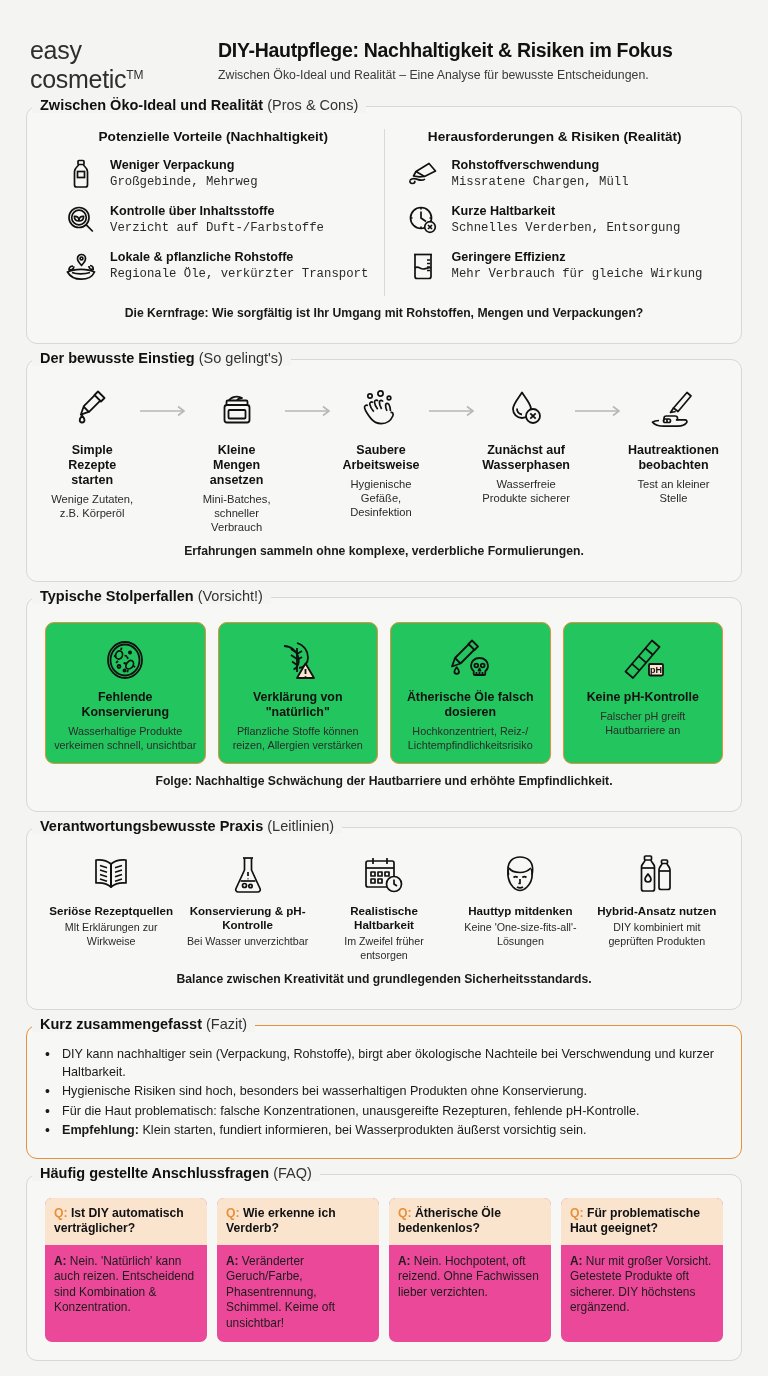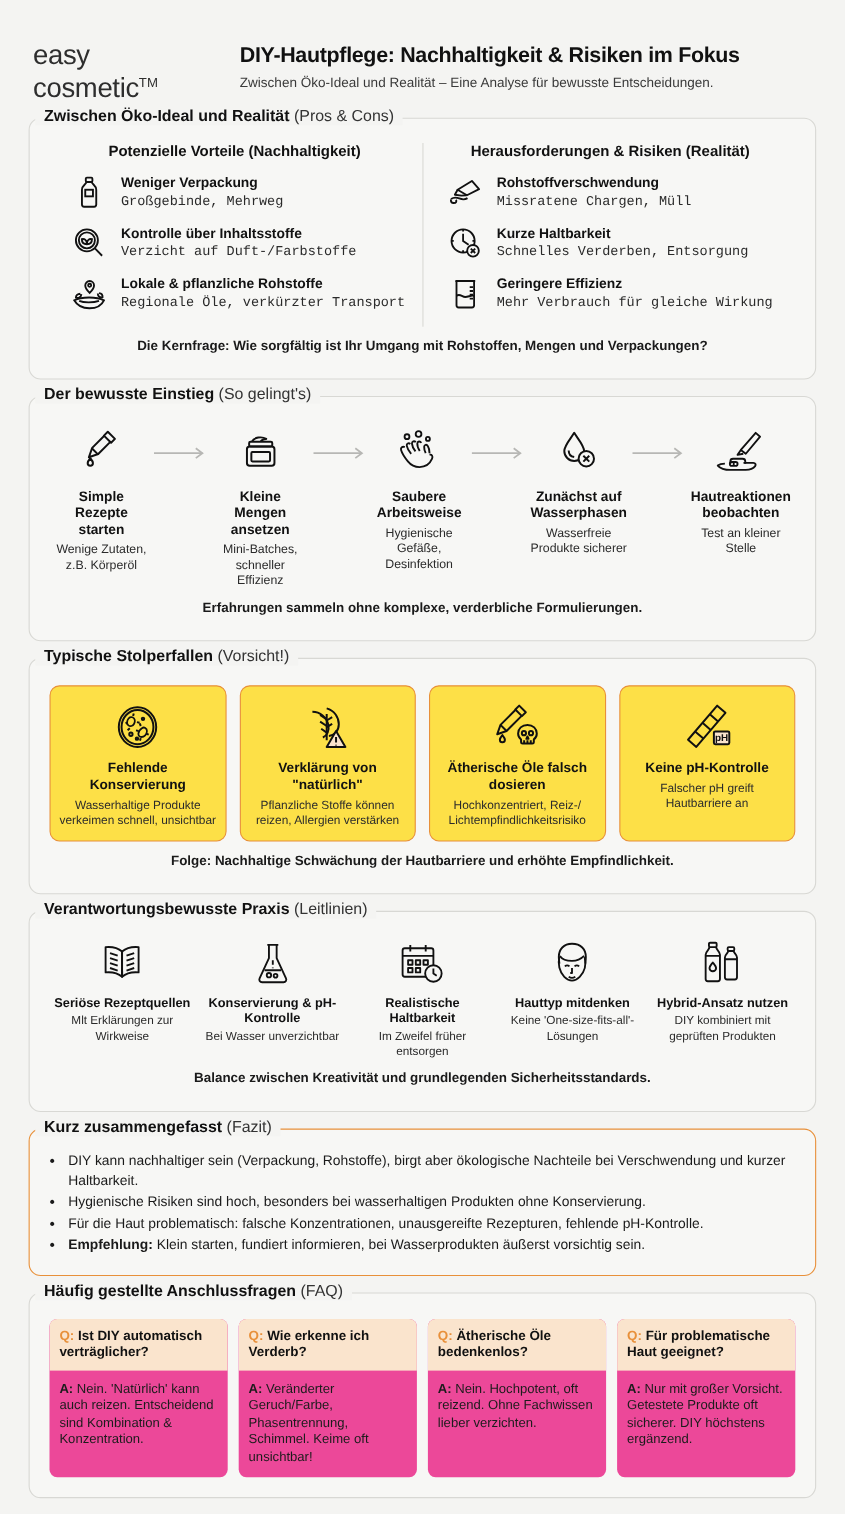--- a/index.html
+++ b/index.html
@@ -44,21 +44,21 @@
   
   .steps { display: flex; align-items: flex-start; justify-content: space-between; padding: 4px 4px 0; }
   .step { flex: 1 1 0; text-align: center; padding: 0 2px; }
   .step-ico { height: 50px; display: flex; align-items: center; justify-content: center; margin-bottom: 7px; }
   .step-h { font-size: 12.5px; font-weight: bold; line-height: 15px; color: #111; }
   .step-s { font-size: 11.2px; line-height: 14px; color: #2a2a2a; margin-top: 4px; }
   .arrow { flex: 0 0 54px; display: flex; align-items: center; justify-content: center; height: 50px; }
 
   
   .pits { display: flex; gap: 12px; padding: 2px 2px 0; }
-  .pit { flex: 1 1 0; background: #fde047; border: 1.6px solid #e8903a; border-radius: 9px; padding: 13px 8px 11px; text-align: center; }
+  .pit { flex: 1 1 0; background: #22c55e; border: 1.6px solid #e8903a; border-radius: 9px; padding: 13px 8px 11px; text-align: center; }
   .pit-ico { height: 48px; display: flex; align-items: center; justify-content: center; margin-bottom: 6px; }
   .pit-h { font-size: 12.4px; font-weight: bold; line-height: 15px; color: #111; }
   .pit-s { font-size: 10.8px; line-height: 13.5px; color: #2b2b2b; margin-top: 5px; }
 
   
   .prac { display: flex; gap: 4px; padding: 2px 2px 0; }
   .prc { flex: 1 1 0; text-align: center; padding: 0 2px; }
   .prc-ico { height: 46px; display: flex; align-items: center; justify-content: center; margin-bottom: 6px; }
   .prc-h { font-size: 11.6px; font-weight: bold; line-height: 14px; color: #111; }
   .prc-s { font-size: 10.7px; line-height: 13.5px; color: #2a2a2a; margin-top: 3px; }
@@ -247,21 +247,21 @@
             <svg width="40" height="40" viewBox="0 0 40 40">
                 <g fill="none" stroke="#111" stroke-width="1.8" stroke-linejoin="round">
                   <path d="M12 9.5c2-4 9-5 13-2.5-3 .3-4.5 1.3-5 2.5"></path>
                   <rect x="9.5" y="9.5" width="21" height="4.5" rx="1.3"></rect>
                   <rect x="7.5" y="14" width="25" height="17.5" rx="2.5"></rect>
                   <rect x="11.5" y="19" width="17" height="8.5" rx="1"></rect>
                 </g>
               </svg>
           </div>
           <div class="step-h">Kleine Mengen ansetzen</div>
-          <div class="step-s">Mini-Batches, schneller Effizienz</div>
+          <div class="step-s">Mini-Batches, schneller Verbrauch</div>
         </div>
         <div class="arrow">
           <svg width="50" height="12" viewBox="0 0 50 12">
               <g fill="none" stroke="#b7b7b4" stroke-width="1.6">
                 <path d="M1 6h44"></path>
                 <path d="M39 1.5L45 6l-6 4.5"></path>
               </g>
             </svg>
         </div>
 

